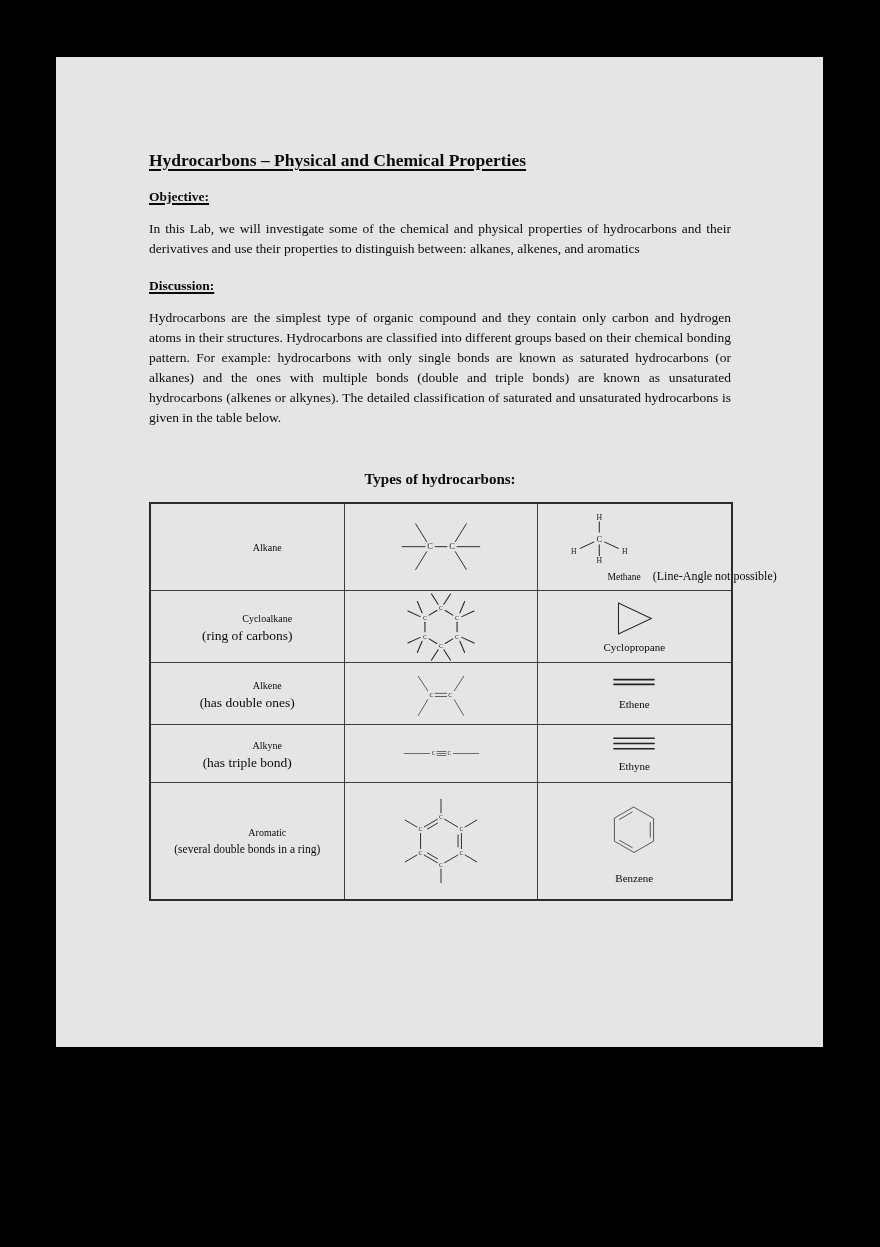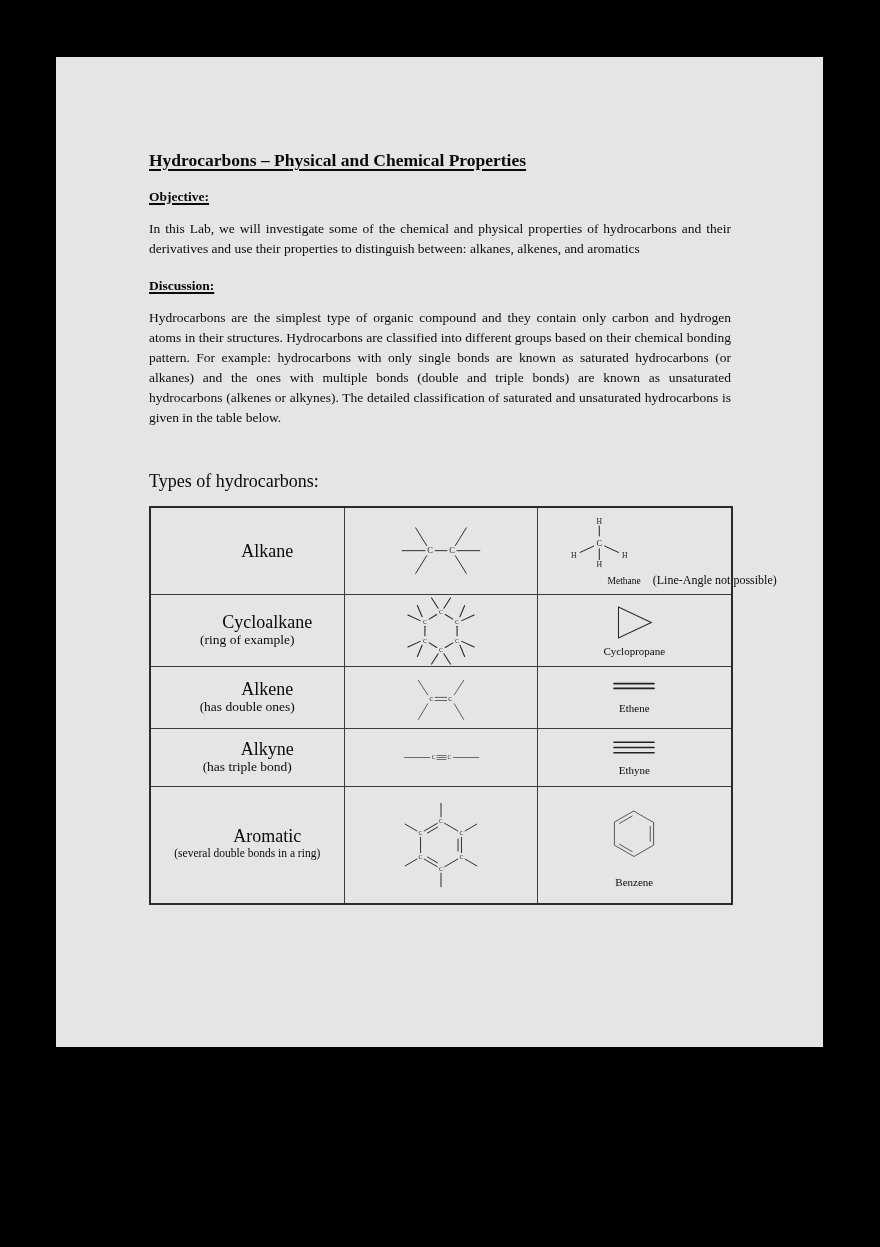--- a/index.html
+++ b/index.html
@@ -6,26 +6,26 @@
   body{width:880px;height:1247px;background:#000;position:relative;
        font-family:"Liberation Serif", serif;color:#0a0a0a;}
   .page{position:absolute;left:56px;top:57px;width:767px;height:990px;background:#e5e5e5;}
   .content{padding:93px 92px 0 93px;box-sizing:border-box;}
   .doc-title{font-size:17.5px;font-weight:bold;margin:0 0 18px 0;
              text-decoration:underline;text-decoration-thickness:1.8px;text-underline-offset:3px;}
   .sec-heading{font-size:13.5px;font-weight:bold;margin:0 0 14px 0;
                text-decoration:underline;text-decoration-thickness:1.5px;text-underline-offset:2px;}
   .body-text{font-size:13.5px;line-height:20px;text-align:justify;margin:0 0 13px 0;}
   .body-text.gap-after{margin-bottom:14px;}
-  .table-caption{font-size:18px;font-weight:normal;margin:43px 0 14px 0;}
+  .table-caption{font-size:15px;font-weight:bold;margin:43px 0 14px 0;text-align:center;}
   table.hc{border-collapse:collapse;table-layout:fixed;width:582px;border:2px solid #2b2b2b;}
   table.hc th, table.hc td{border:1px solid #3c3c3c;padding:0;vertical-align:middle;text-align:center;}
   table.hc th{font-size:13.5px;line-height:16px;font-weight:bold;height:33px;border-bottom:2px solid #2b2b2b;padding:2px 6px;}
   col.c1{width:194px;} col.c2{width:193px;} col.c3{width:195px;}
-  .type-name{display:block;font-size:18px;line-height:17px;padding-left:40px;}
+  .type-name{display:block;font-size:10px;line-height:17px;padding-left:40px;}
   .type-note{display:block;font-size:13.5px;line-height:17px;}
   .type-note.small{font-size:11.5px;}
   .member-label{display:block;font-size:11px;line-height:13px;margin-top:4px;}
   .struct{display:block;margin:0 auto;}
   .struct line, .struct polygon, .struct path{stroke:#222;stroke-width:1.1;fill:none;stroke-linecap:round;}
   .struct text{fill:#222;font-family:"Liberation Serif",serif;}
   .methane-wrap{padding:6px 8px 6px 14px;text-align:left;}
   .methane-labels{display:flex;align-items:baseline;gap:12px;margin:4px 0 0 12px;}
   .methane-name{font-size:9.5px;padding-left:44px;}
   .methane-note{font-size:12px;white-space:nowrap;}
@@ -90,21 +90,21 @@
               <span class="methane-name">Methane</span>
               <span class="methane-note">(Line-Angle not possible)</span>
             </div>
           </div>
         </td>
       </tr>
 
       <tr style="height:72px">
         <td>
           <span class="type-name">Cycloalkane</span>
-          <span class="type-note">(ring of example)</span>
+          <span class="type-note">(ring of carbons)</span>
         </td>
         <td>
           <svg class="struct" width="104" height="70" viewBox="0 0 110 74">
             <text x="55" y="19.5" font-size="6.5" text-anchor="middle">C</text>
             <text x="72" y="29.5" font-size="6.5" text-anchor="middle">C</text>
             <text x="72" y="49.5" font-size="6.5" text-anchor="middle">C</text>
             <text x="55" y="59.5" font-size="6.5" text-anchor="middle">C</text>
             <text x="38" y="49.5" font-size="6.5" text-anchor="middle">C</text>
             <text x="38" y="29.5" font-size="6.5" text-anchor="middle">C</text>
             <line x1="59.5" y1="19.5" x2="67.5" y2="24.5"></line>

